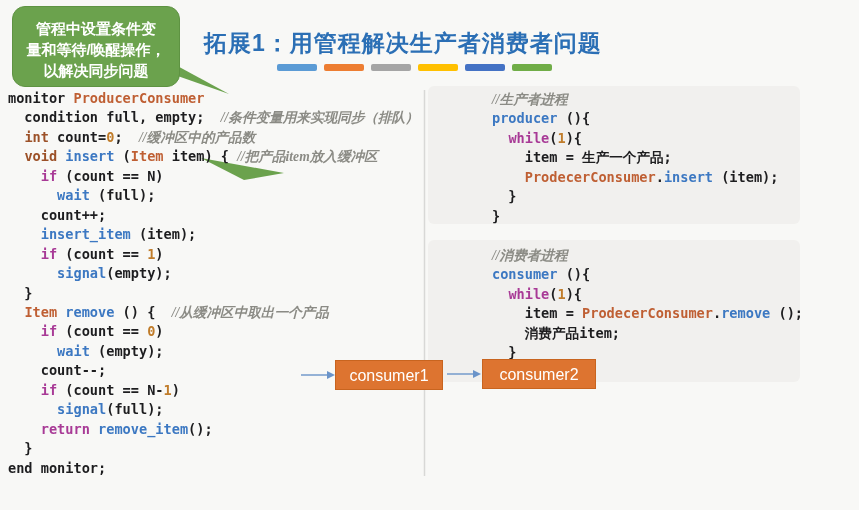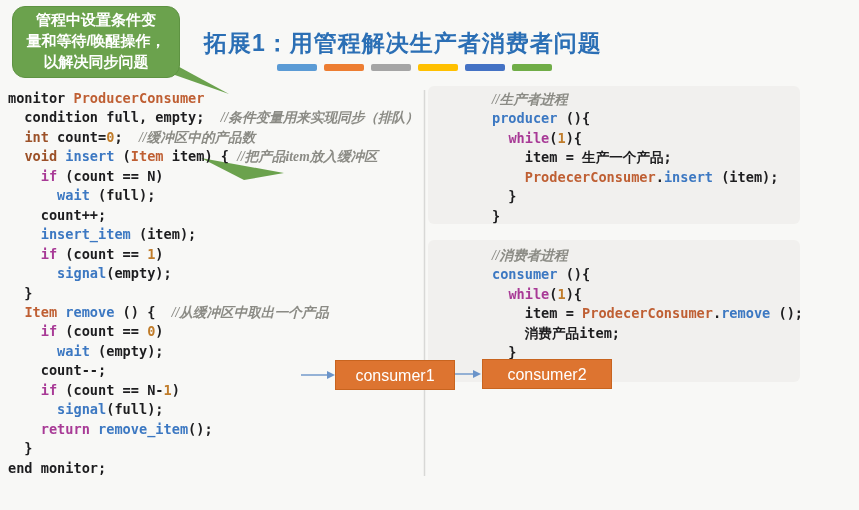--- a/index.html
+++ b/index.html
@@ -7,35 +7,35 @@
          font-family:"Liberation Sans",sans-serif;}
   .panel{position:absolute;background:#f1f0ee;border-radius:6px;}
   .svg-layer{position:absolute;left:0;top:0;z-index:1;}
   .title{position:absolute;left:204px;top:28px;font-size:23px;font-weight:bold;
          color:#2b6fb5;letter-spacing:1px;z-index:2;white-space:nowrap;}
   .dashes{position:absolute;left:277px;top:64px;display:flex;gap:7px;z-index:2;}
   .dash{width:40px;height:7px;border-radius:2px;}
   .bubble{position:absolute;background:#6ba24d;border:1px solid #5e9342;border-radius:13px;
           color:#fff;font-weight:bold;text-align:center;z-index:3;}
   .bubble .bl{white-space:nowrap;}
-  .bubble-sync{left:12px;top:6px;width:166px;height:68px;font-size:15px;line-height:21px;padding-top:2px;}
+  .bubble-sync{left:12px;top:6px;width:166px;height:68px;font-size:15px;line-height:21px;padding-top:11px;}
   .bubble-mutex{left:233px;top:169px;width:170px;height:77px;font-size:16.5px;line-height:23px;padding-top:4px;}
   .code{position:absolute;z-index:2;font-family:"DejaVu Sans Mono",monospace;
         font-size:13.6px;font-weight:600;line-height:19.45px;white-space:pre;}
   .code-monitor{left:8px;top:89px;}
   .code-producer{left:492px;top:90px;}
   .code-consumer{left:492px;top:246px;}
   .tk-cm{font-style:italic;font-family:Liberation Serif, serif;}
   .ellipse{position:absolute;left:209px;top:355px;width:90px;height:40px;border-radius:50%;
            background:#4b85c4;border:1px solid #4076ad;color:#fff;font-size:17px;
            text-align:center;line-height:40px;z-index:4;}
-  .fbox{position:absolute;width:120px;height:30px;background:#dd7430;border:1px solid #c8641f;
+  .fbox{position:absolute;width:108px;height:30px;background:#dd7430;border:1px solid #c8641f;
         color:#fff;font-size:16px;text-align:center;line-height:30px;z-index:4;box-sizing:border-box;}
   .fbox1{left:335px;top:360px;}
-  .fbox2{left:482px;top:359px;width:130px;}
+  .fbox2{left:482px;top:359px;width:114px;}
   .notes{position:absolute;left:430px;top:398px;width:426px;font-size:16.5px;line-height:22px;
          color:#141414;z-index:2;}
 </style>
 </head>
 <body>
 
 <div class="slide">
 
   <div class="panel" style="left:428px;top:86px;width:372px;height:138px;"></div>
   <div class="panel" style="left:428px;top:240px;width:372px;height:142px;"></div>

